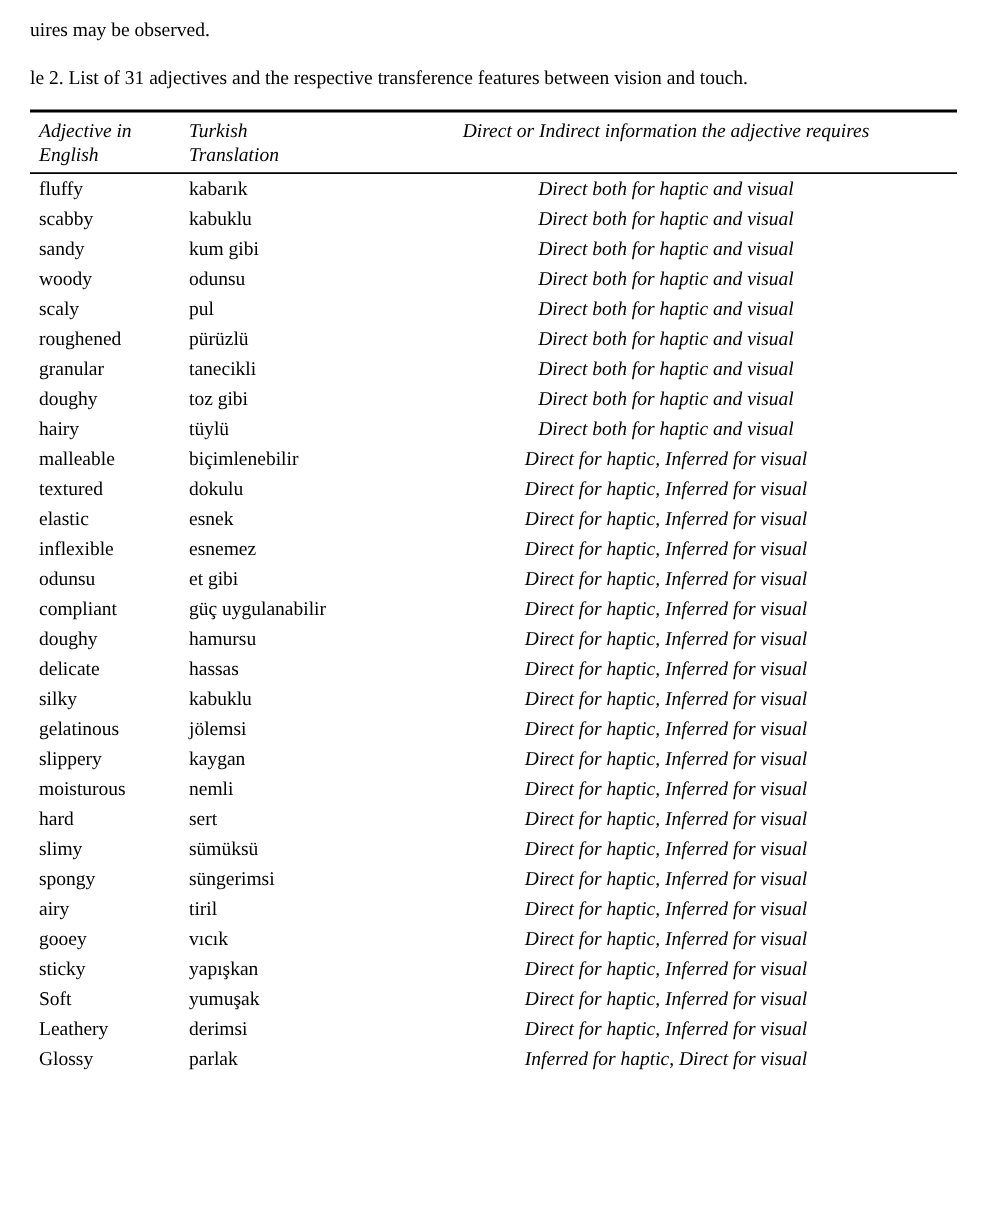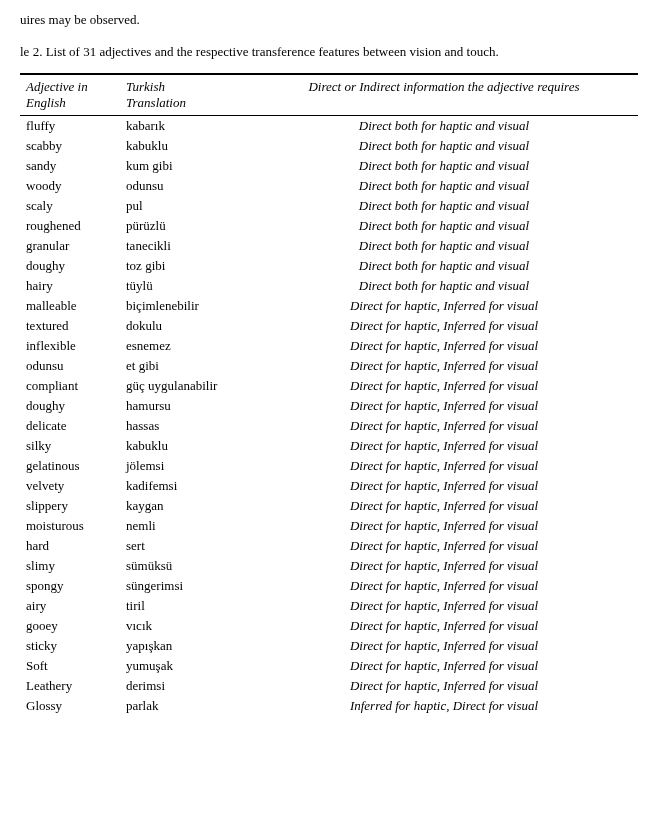--- a/index.html
+++ b/index.html
@@ -130,20 +130,25 @@
         <td>malleable</td>
         <td>biçimlenebilir</td>
         <td>Direct for haptic, Inferred for visual</td>
       </tr>
       <tr>
         <td>textured</td>
         <td>dokulu</td>
         <td>Direct for haptic, Inferred for visual</td>
       </tr>
       <tr>
+        <td>elastic</td>
+        <td>esnek</td>
+        <td>Direct for haptic, Inferred for visual</td>
+      </tr>
+      <tr>
         <td>inflexible</td>
         <td>esnemez</td>
         <td>Direct for haptic, Inferred for visual</td>
       </tr>
       <tr>
         <td>odunsu</td>
         <td>et gibi</td>
         <td>Direct for haptic, Inferred for visual</td>
       </tr>
       <tr>
@@ -162,25 +167,20 @@
         <td>Direct for haptic, Inferred for visual</td>
       </tr>
       <tr>
         <td>silky</td>
         <td>kabuklu</td>
         <td>Direct for haptic, Inferred for visual</td>
       </tr>
       <tr>
         <td>gelatinous</td>
         <td>jölemsi</td>
-        <td>Direct for haptic, Inferred for visual</td>
-      </tr>
-      <tr>
-        <td>velvety</td>
-        <td>kadifemsi</td>
         <td>Direct for haptic, Inferred for visual</td>
       </tr>
       <tr>
         <td>slippery</td>
         <td>kaygan</td>
         <td>Direct for haptic, Inferred for visual</td>
       </tr>
       <tr>
         <td>moisturous</td>
         <td>nemli</td>

